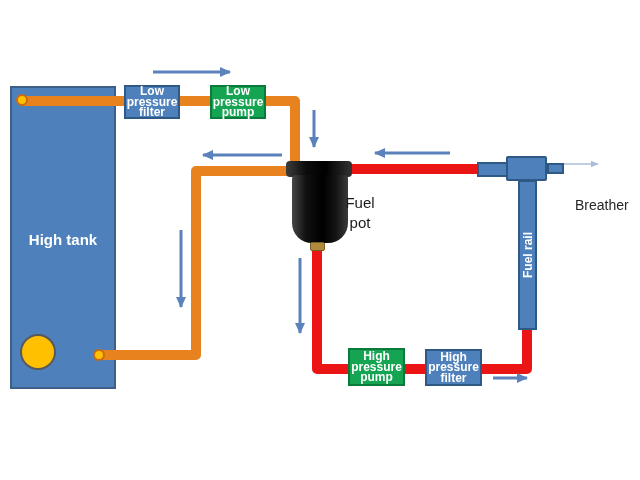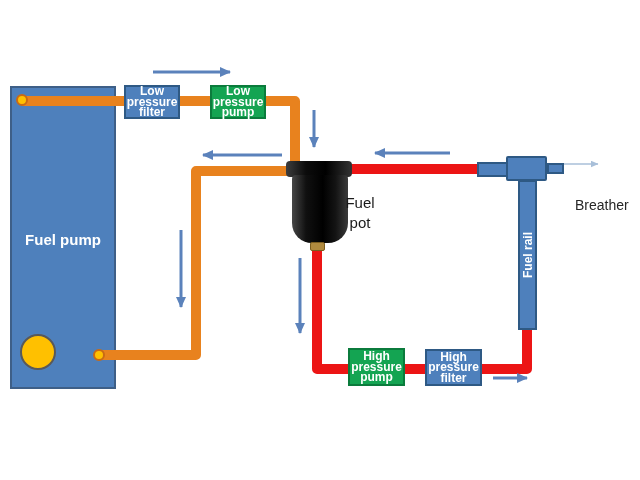--- a/index.html
+++ b/index.html
@@ -51,21 +51,21 @@
   .swirl-label{left:332px;top:193px;width:56px;text-align:center;color:#1a1a1a;
         font-size:15px;line-height:20px;white-space:pre-line;z-index:6;}
   .breather-label{left:575px;top:177px;color:#262626;font-size:14px;z-index:6;margin-top:20px;}
 </style>
 </head>
 <body>
 
 <div id="canvas">
 
   <div class="abs tank">
-    <div class="tank-label">Fuel pump</div>
+    <div class="tank-label">High tank</div>
   </div>
   <div class="abs big-circle"></div>
 
   <svg id="pipes" width="640" height="480" viewBox="0 0 640 480">
     <defs>
       <marker id="mArr" markerUnits="userSpaceOnUse" markerWidth="14" markerHeight="12" refX="10" refY="5" orient="auto">
         <path d="M0 0 L11 5 L0 10 Z" fill="#5B82BB"></path>
       </marker>
       <marker id="mArrLight" markerUnits="userSpaceOnUse" markerWidth="10" markerHeight="8" refX="7.5" refY="3.5" orient="auto">
         <path d="M0 0 L8 3.5 L0 7 Z" fill="#A8BFD9"></path>

